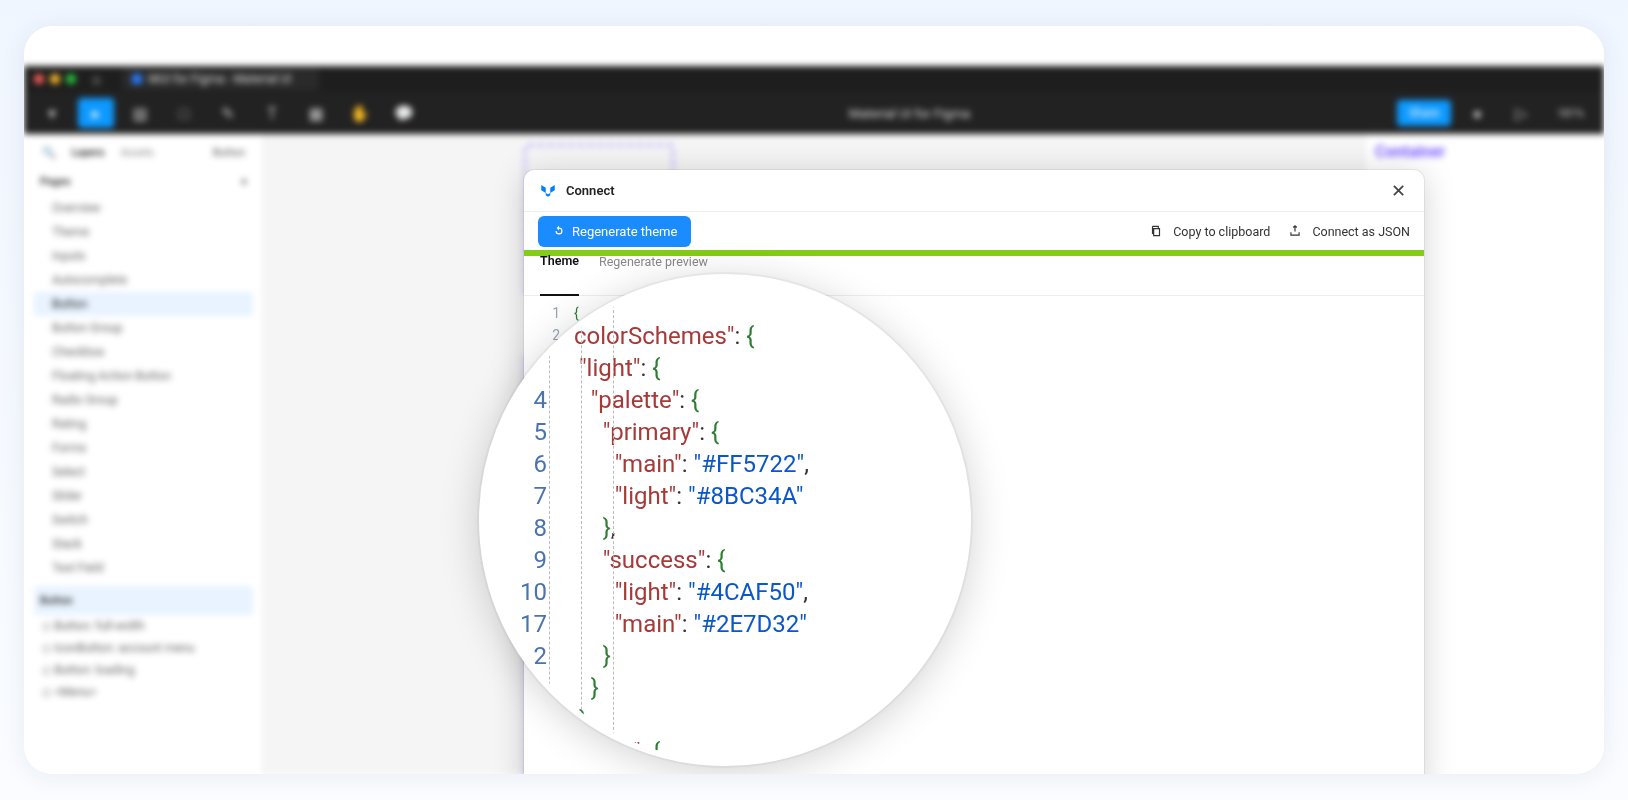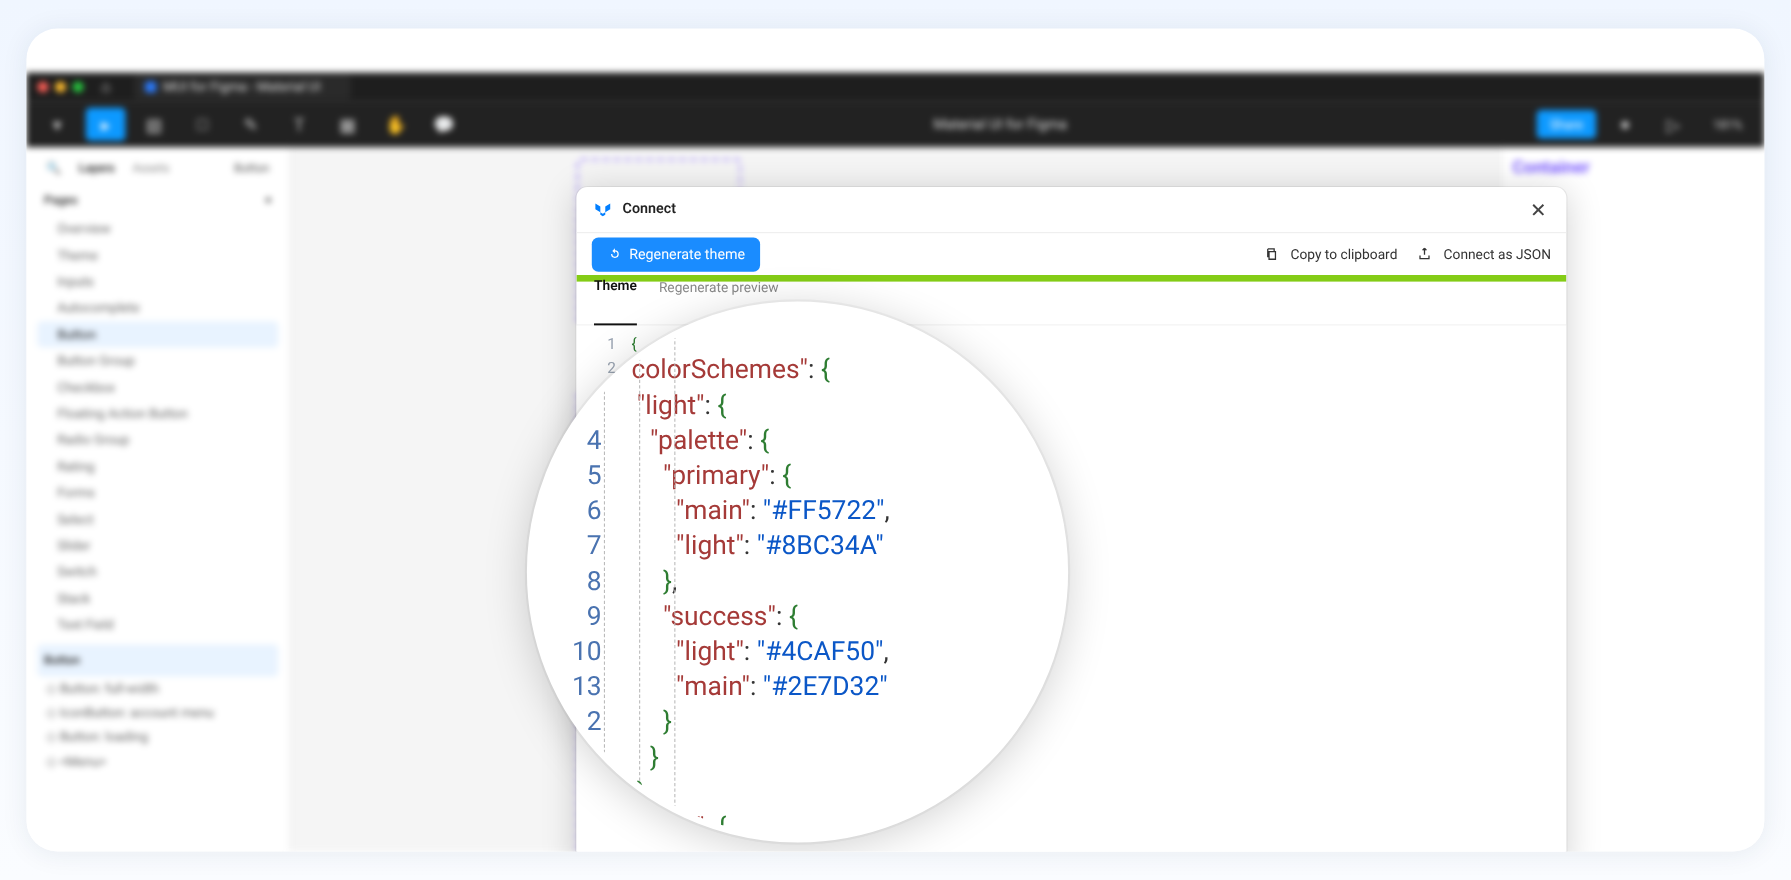--- a/index.html
+++ b/index.html
@@ -270,21 +270,21 @@
         </div>
         <div class="lens-row">
           <span class="lens-ln">9</span>
           <span style="white-space: pre;">      <span class="tok-key">"success"</span><span class="tok-col">: </span><span class="tok-brace">{</span></span>
         </div>
         <div class="lens-row">
           <span class="lens-ln">10</span>
           <span style="white-space: pre;">        <span class="tok-key">"light"</span><span class="tok-col">: </span><span class="tok-str">"#4CAF50"</span><span class="tok-col">,</span></span>
         </div>
         <div class="lens-row">
-          <span class="lens-ln">13</span>
+          <span class="lens-ln">17</span>
           <span style="white-space: pre;">        <span class="tok-key">"main"</span><span class="tok-col">: </span><span class="tok-str">"#2E7D32"</span></span>
         </div>
         <div class="lens-row">
           <span class="lens-ln">2</span>
           <span style="white-space: pre;">      <span class="tok-brace">}</span></span>
         </div>
         <div class="lens-row">
           <span class="lens-ln"></span>
           <span style="white-space: pre;">    <span class="tok-brace">}</span></span>
         </div>

